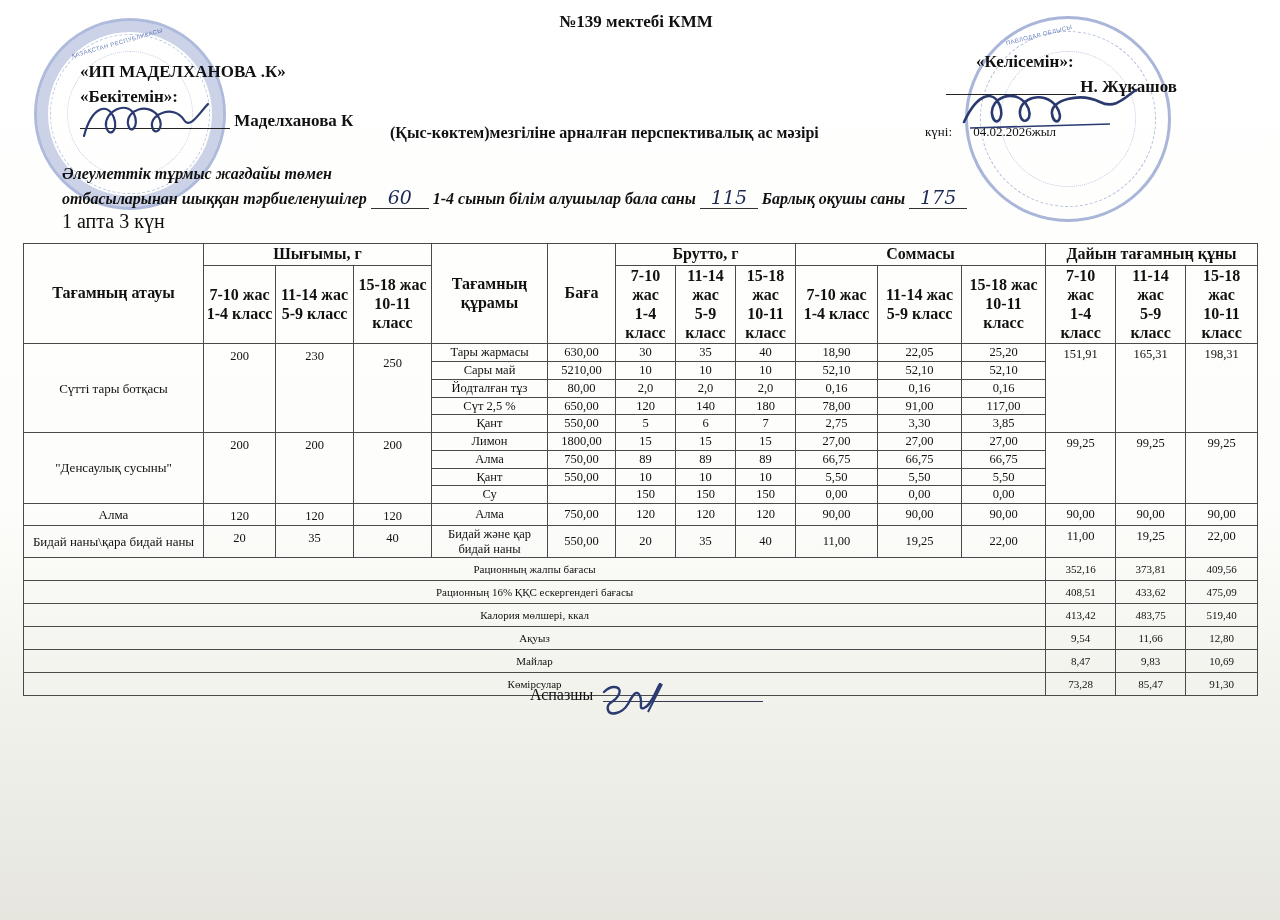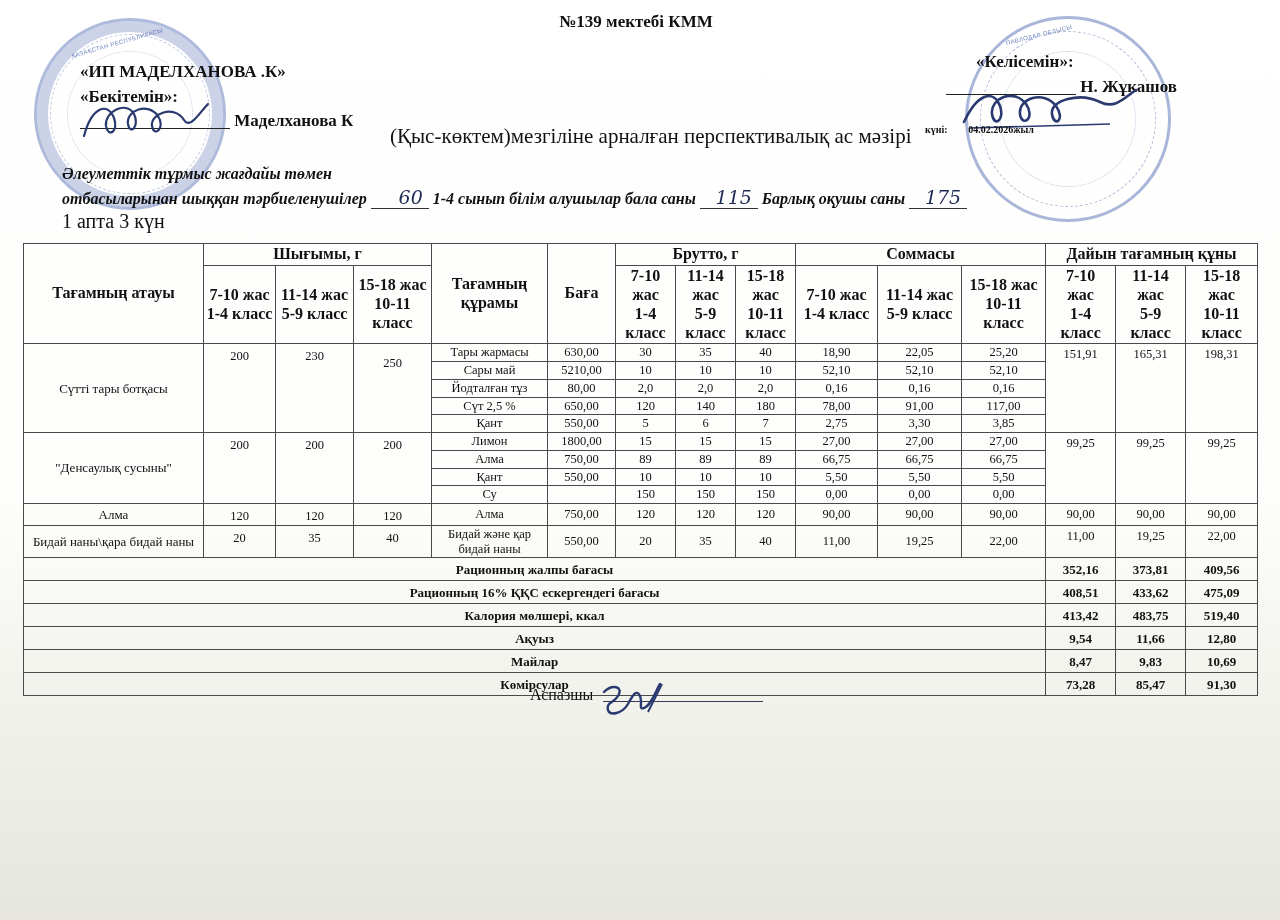--- a/index.html
+++ b/index.html
@@ -123,29 +123,29 @@
     display: inline-block;
     width: 130px;
     border-bottom: 1.6px solid #222;
     height: 15px;
     vertical-align: -3px;
   }
   .subtitle {
     position: absolute;
     left: 390px;
     top: 124px;
-    font-weight: normal;
-    font-size: 21px;
+    font-weight: bold;
+    font-size: 16px;
   }
   .date-line {
     position: absolute;
     left: 925px;
     top: 124px;
-    font-weight: bold;
-    font-size: 10px;
+    font-weight: normal;
+    font-size: 13px;
   }
   .italic-blk {
     position: absolute;
     left: 62px;
     top: 162px;
     font-style: italic;
     font-weight: bold;
     font-size: 16px;
     line-height: 1.55;
     white-space: nowrap;
@@ -153,21 +153,21 @@
   .hw {
     font-family: "DejaVu Serif", serif;
     font-style: italic;
     font-weight: normal;
     color: #1d2a55;
     font-size: 19px;
     padding: 0 6px;
     border-bottom: 1.5px solid #333;
     display: inline-block;
     min-width: 46px;
-    text-align: right;
+    text-align: center;
     line-height: 1.05;
   }
   .weekline {
     position: absolute;
     left: 62px;
     top: 210px;
     font-weight: normal;
     font-size: 20px;
   }
 
@@ -211,22 +211,22 @@
     font-family: Liberation Serif, serif;
   }
   td.compCell {
     text-align: left;
     padding-left: 5px;
     font-size: 12.5px;
   }
   td.num { font-size: 12.5px; }
 
   tr.sumrow td {
-    font-weight: bold;
-    font-size: 13px;
+    font-weight: normal;
+    font-size: 11px;
     height: 20px;
   }
   td.sumlabel {
     text-align: left;
     padding-left: 6px;
   }
   td.sumval {
     font-weight: bold;
     font-size: 13.5px;
     margin-top: 41px;

